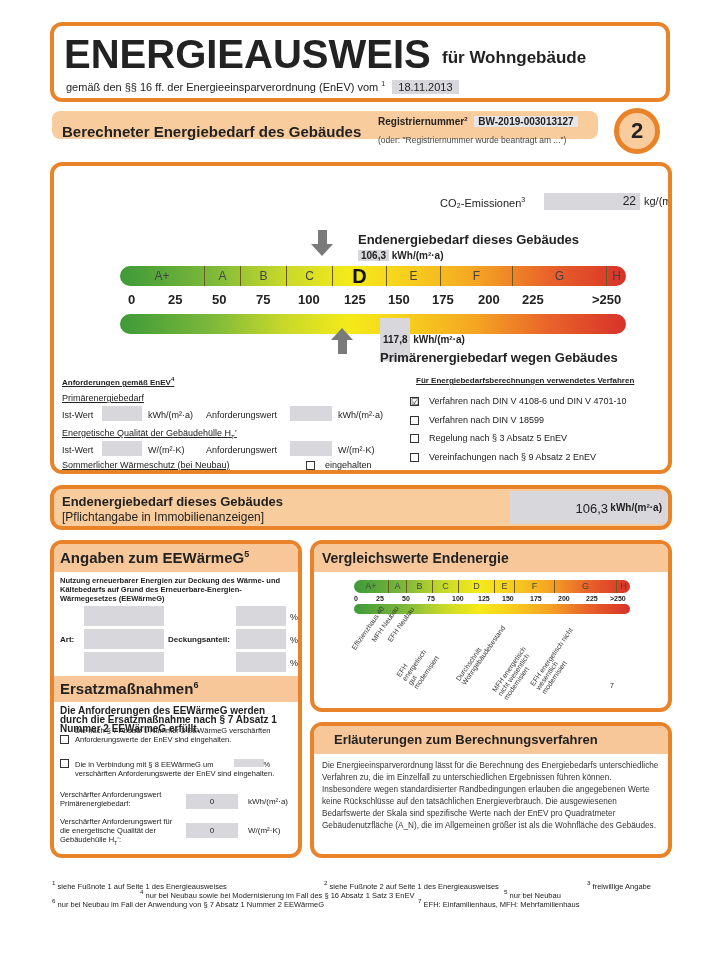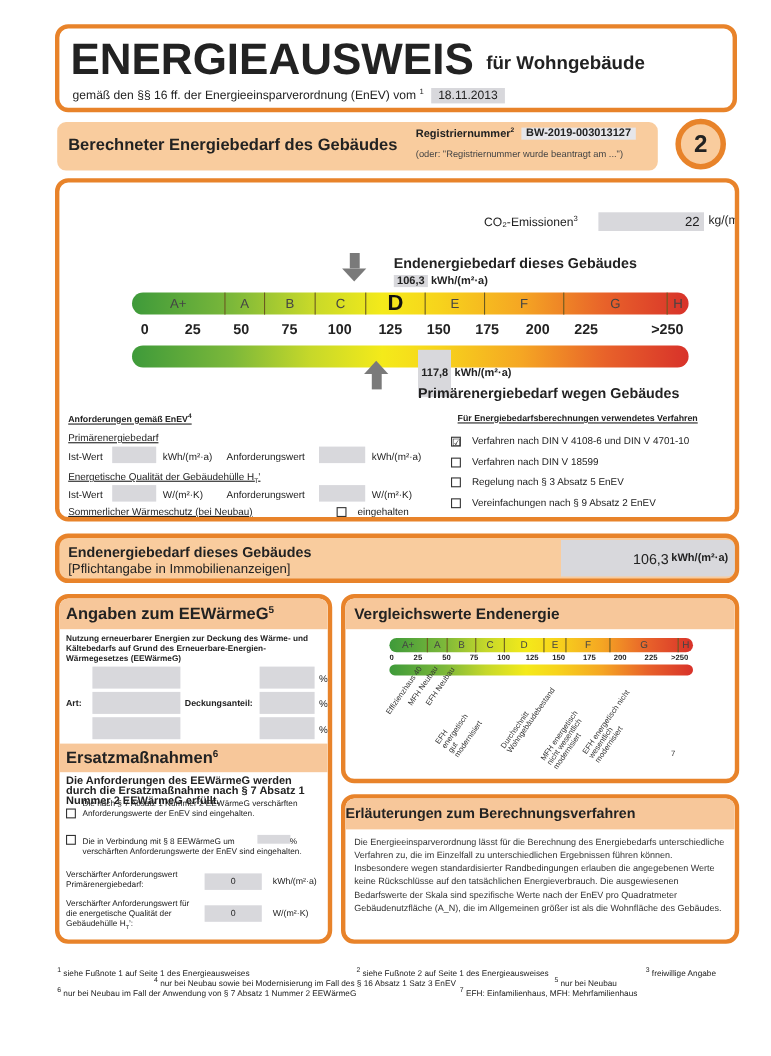--- a/index.html
+++ b/index.html
@@ -24,21 +24,21 @@
 <div class="obox" style="left:50px;top:22px;width:620px;height:80px;">
   <div class="abs" style="left:10px;top:6px;font-size:40px;font-weight:bold;letter-spacing:0px;color:#222;">ENERGIEAUSWEIS</div>
   <div class="abs" style="left:388px;top:22px;font-size:17px;font-weight:bold;">für Wohngebäude</div>
   <div class="abs" style="left:12px;top:54px;font-size:11px;">
     <span>gemäß den §§ 16 ff. der Energieeinsparverordnung (EnEV) vom</span>
     <sup style="font-size:7px;">1</sup>
     <span class="grey" style="padding:1px 6px;margin-left:4px;">18.11.2013</span>
   </div>
 </div>
 
-<div class="abs" style="left:52px;top:111px;width:546px;height:44px;background:#f9cc9e;border-radius:8px;">
+<div class="abs" style="left:52px;top:111px;width:546px;height:28px;background:#f9cc9e;border-radius:8px;">
   <div class="abs" style="left:10px;top:12px;font-size:15px;font-weight:bold;">Berechneter Energiebedarf des Gebäudes</div>
   <div class="abs" style="left:326px;top:5px;font-size:10px;font-weight:bold;">
     <span>Registriernummer</span><sup style="font-size:6px;">2</sup>
     <span style="background:#e6e6ea;padding:0 4px;margin-left:4px;">BW-2019-003013127</span>
   </div>
   <div class="abs" style="left:326px;top:24px;font-size:8.5px;color:#444;">(oder: "Registriernummer wurde beantragt am ...")</div>
 </div>
 <div class="abs" style="left:614px;top:108px;width:46px;height:46px;border-radius:50%;border:5px solid #e8832a;background:#f9cc9e;text-align:center;line-height:36px;font-size:22px;font-weight:bold;">
   <span>2</span>
 </div>
@@ -200,21 +200,21 @@
   <div class="rot" style="left:62px;top:92px;">MFH Neubau</div>
   <div class="rot" style="left:78px;top:92px;">EFH Neubau</div>
   <div class="rot" style="left:104px;top:118px;width:40px;white-space:normal;">EFH energetisch gut modernisiert</div>
   <div class="rot" style="left:152px;top:128px;width:54px;white-space:normal;">Durchschnitt Wohngebäudebestand</div>
   <div class="rot" style="left:194px;top:136px;width:70px;white-space:normal;">MFH energetisch nicht wesentlich modernisiert</div>
   <div class="rot" style="left:232px;top:130px;width:70px;white-space:normal;">EFH energetisch nicht wesentlich modernisiert</div>
   <div class="abs" style="left:296px;top:138px;font-size:7px;">7</div>
 </div>
 
 <div class="obox" style="left:310px;top:722px;width:362px;height:136px;overflow:hidden;">
-  <div class="ohead" style="height:28px;padding:6px 0;font-size:13px;">Erläuterungen zum Berechnungsverfahren</div>
+  <div class="ohead" style="height:28px;padding:6px 20px;font-size:13px;">Erläuterungen zum Berechnungsverfahren</div>
   <div class="abs" style="left:8px;top:34px;width:340px;font-size:8.2px;line-height:12px;color:#333;">Die Energieeinsparverordnung lässt für die Berechnung des Energiebedarfs unterschiedliche Verfahren zu, die im Einzelfall zu unterschiedlichen Ergebnissen führen können. Insbesondere wegen standardisierter Randbedingungen erlauben die angegebenen Werte keine Rückschlüsse auf den tatsächlichen Energieverbrauch. Die ausgewiesenen Bedarfswerte der Skala sind spezifische Werte nach der EnEV pro Quadratmeter Gebäudenutzfläche (A_N), die im Allgemeinen größer ist als die Wohnfläche des Gebäudes.</div>
 </div>
 
 <div class="abs" style="left:52px;top:878px;width:620px;font-size:7.5px;line-height:9px;color:#222;">
   <div style="position:relative;height:9px;">
     <span class="abs" style="left:0;"><sup>1</sup> <span>siehe Fußnote 1 auf Seite 1 des Energieausweises</span></span>
     <span class="abs" style="left:272px;"><sup>2</sup> <span>siehe Fußnote 2 auf Seite 1 des Energieausweises</span></span>
     <span class="abs" style="left:535px;width:90px;"><sup>3</sup> <span>freiwillige Angabe</span></span>
   </div>
   <div style="position:relative;height:9px;">

